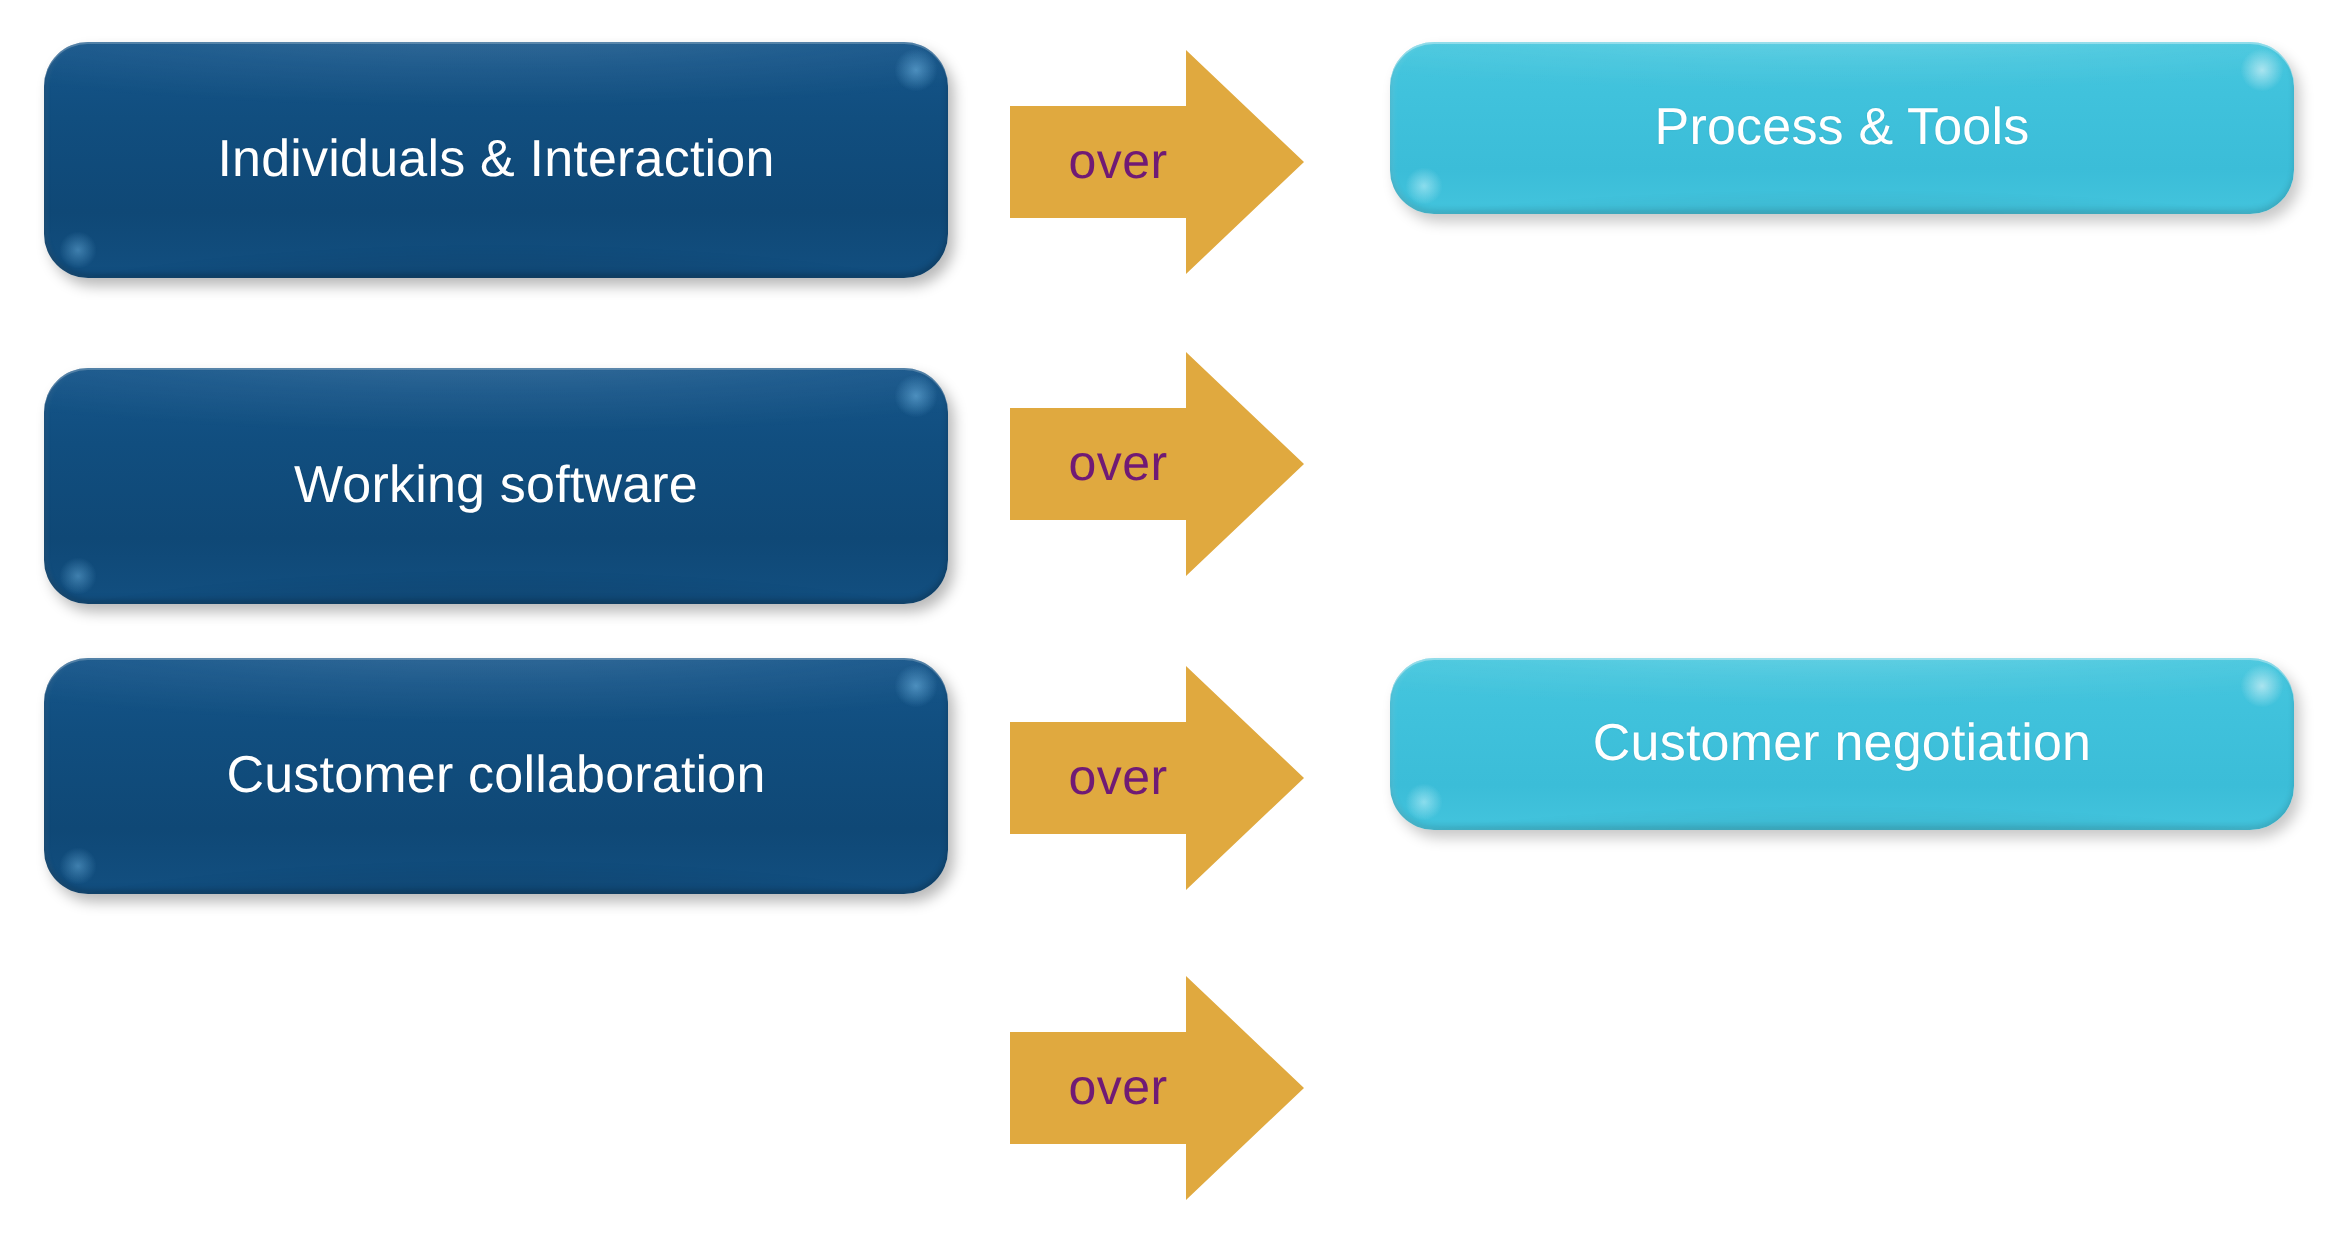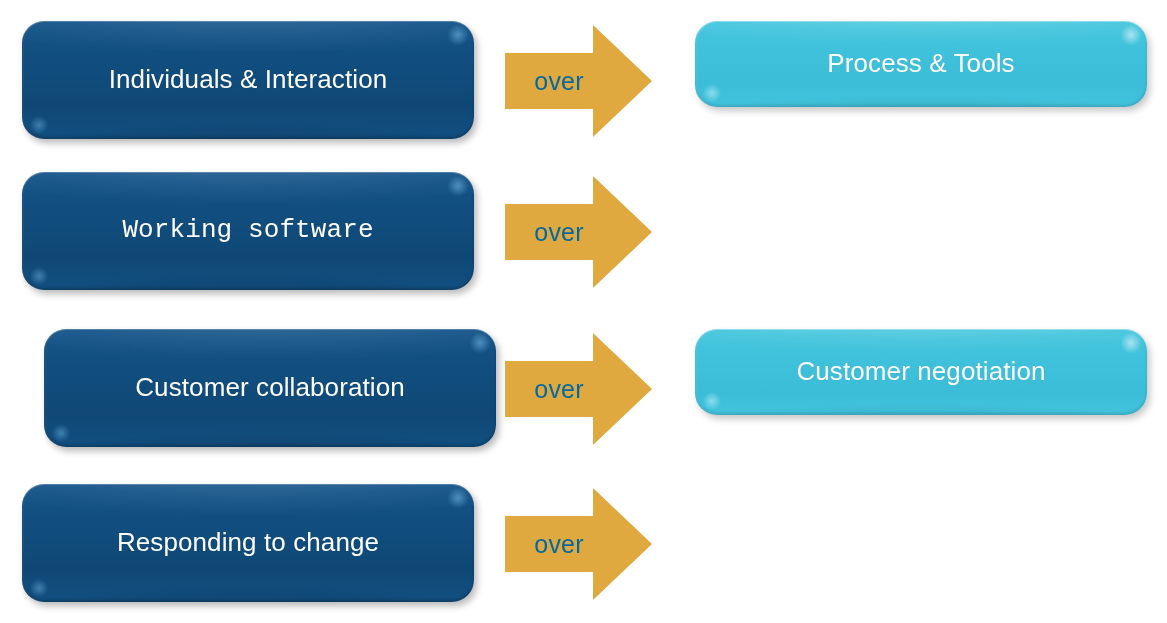--- a/index.html
+++ b/index.html
@@ -137,21 +137,21 @@
   }
   .arrow-label {
     position: absolute;
     left: 0;
     top: 0;
     width: 108px;
     height: 112px;
     display: flex;
     align-items: center;
     justify-content: center;
-    color: #0369a1;
+    color: #701a75;
     font-size: 25px;
     font-weight: 400;
     letter-spacing: 0.2px;
     pointer-events: none;
   }
 </style>
 </head>
 <body>
 
 <div id="diagram">
@@ -165,50 +165,47 @@
         <polygon points="0,28 88,28 88,0 147,56 88,112 88,84 0,84" fill="#E0A93F"></polygon>
       </svg>
       <span class="arrow-label">over</span>
     </div>
     <div class="box box-light" style="top:0;">
       <span class="label">Process &amp; Tools</span>
     </div>
   </div>
 
   <div class="row" style="top:172px;">
-    <div class="box box-dark" style="top:0;font-family:Liberation Mono, monospace;">
+    <div class="box box-dark" style="top:12px;">
       <span class="label">Working software</span>
     </div>
     <div class="arrow" style="top:4px;">
       <svg viewBox="0 0 147 112" xmlns="http://www.w3.org/2000/svg" aria-hidden="true">
         <polygon points="0,28 88,28 88,0 147,56 88,112 88,84 0,84" fill="#E0A93F"></polygon>
       </svg>
       <span class="arrow-label">over</span>
     </div>
   </div>
 
   <div class="row" style="top:329px;">
-    <div class="box box-dark" style="top:0;margin-left:22px;">
+    <div class="box box-dark" style="top:0;">
       <span class="label">Customer collaboration</span>
     </div>
     <div class="arrow" style="top:4px;">
       <svg viewBox="0 0 147 112" xmlns="http://www.w3.org/2000/svg" aria-hidden="true">
         <polygon points="0,28 88,28 88,0 147,56 88,112 88,84 0,84" fill="#E0A93F"></polygon>
       </svg>
       <span class="arrow-label">over</span>
     </div>
     <div class="box box-light" style="top:0;">
       <span class="label">Customer negotiation</span>
     </div>
   </div>
 
   <div class="row" style="top:484px;">
-    <div class="box box-dark" style="top:0;">
-      <span class="label">Responding to change</span>
-    </div>
     <div class="arrow" style="top:4px;">
       <svg viewBox="0 0 147 112" xmlns="http://www.w3.org/2000/svg" aria-hidden="true">
         <polygon points="0,28 88,28 88,0 147,56 88,112 88,84 0,84" fill="#E0A93F"></polygon>
       </svg>
       <span class="arrow-label">over</span>
     </div>
   </div>
 
 </div>
 

